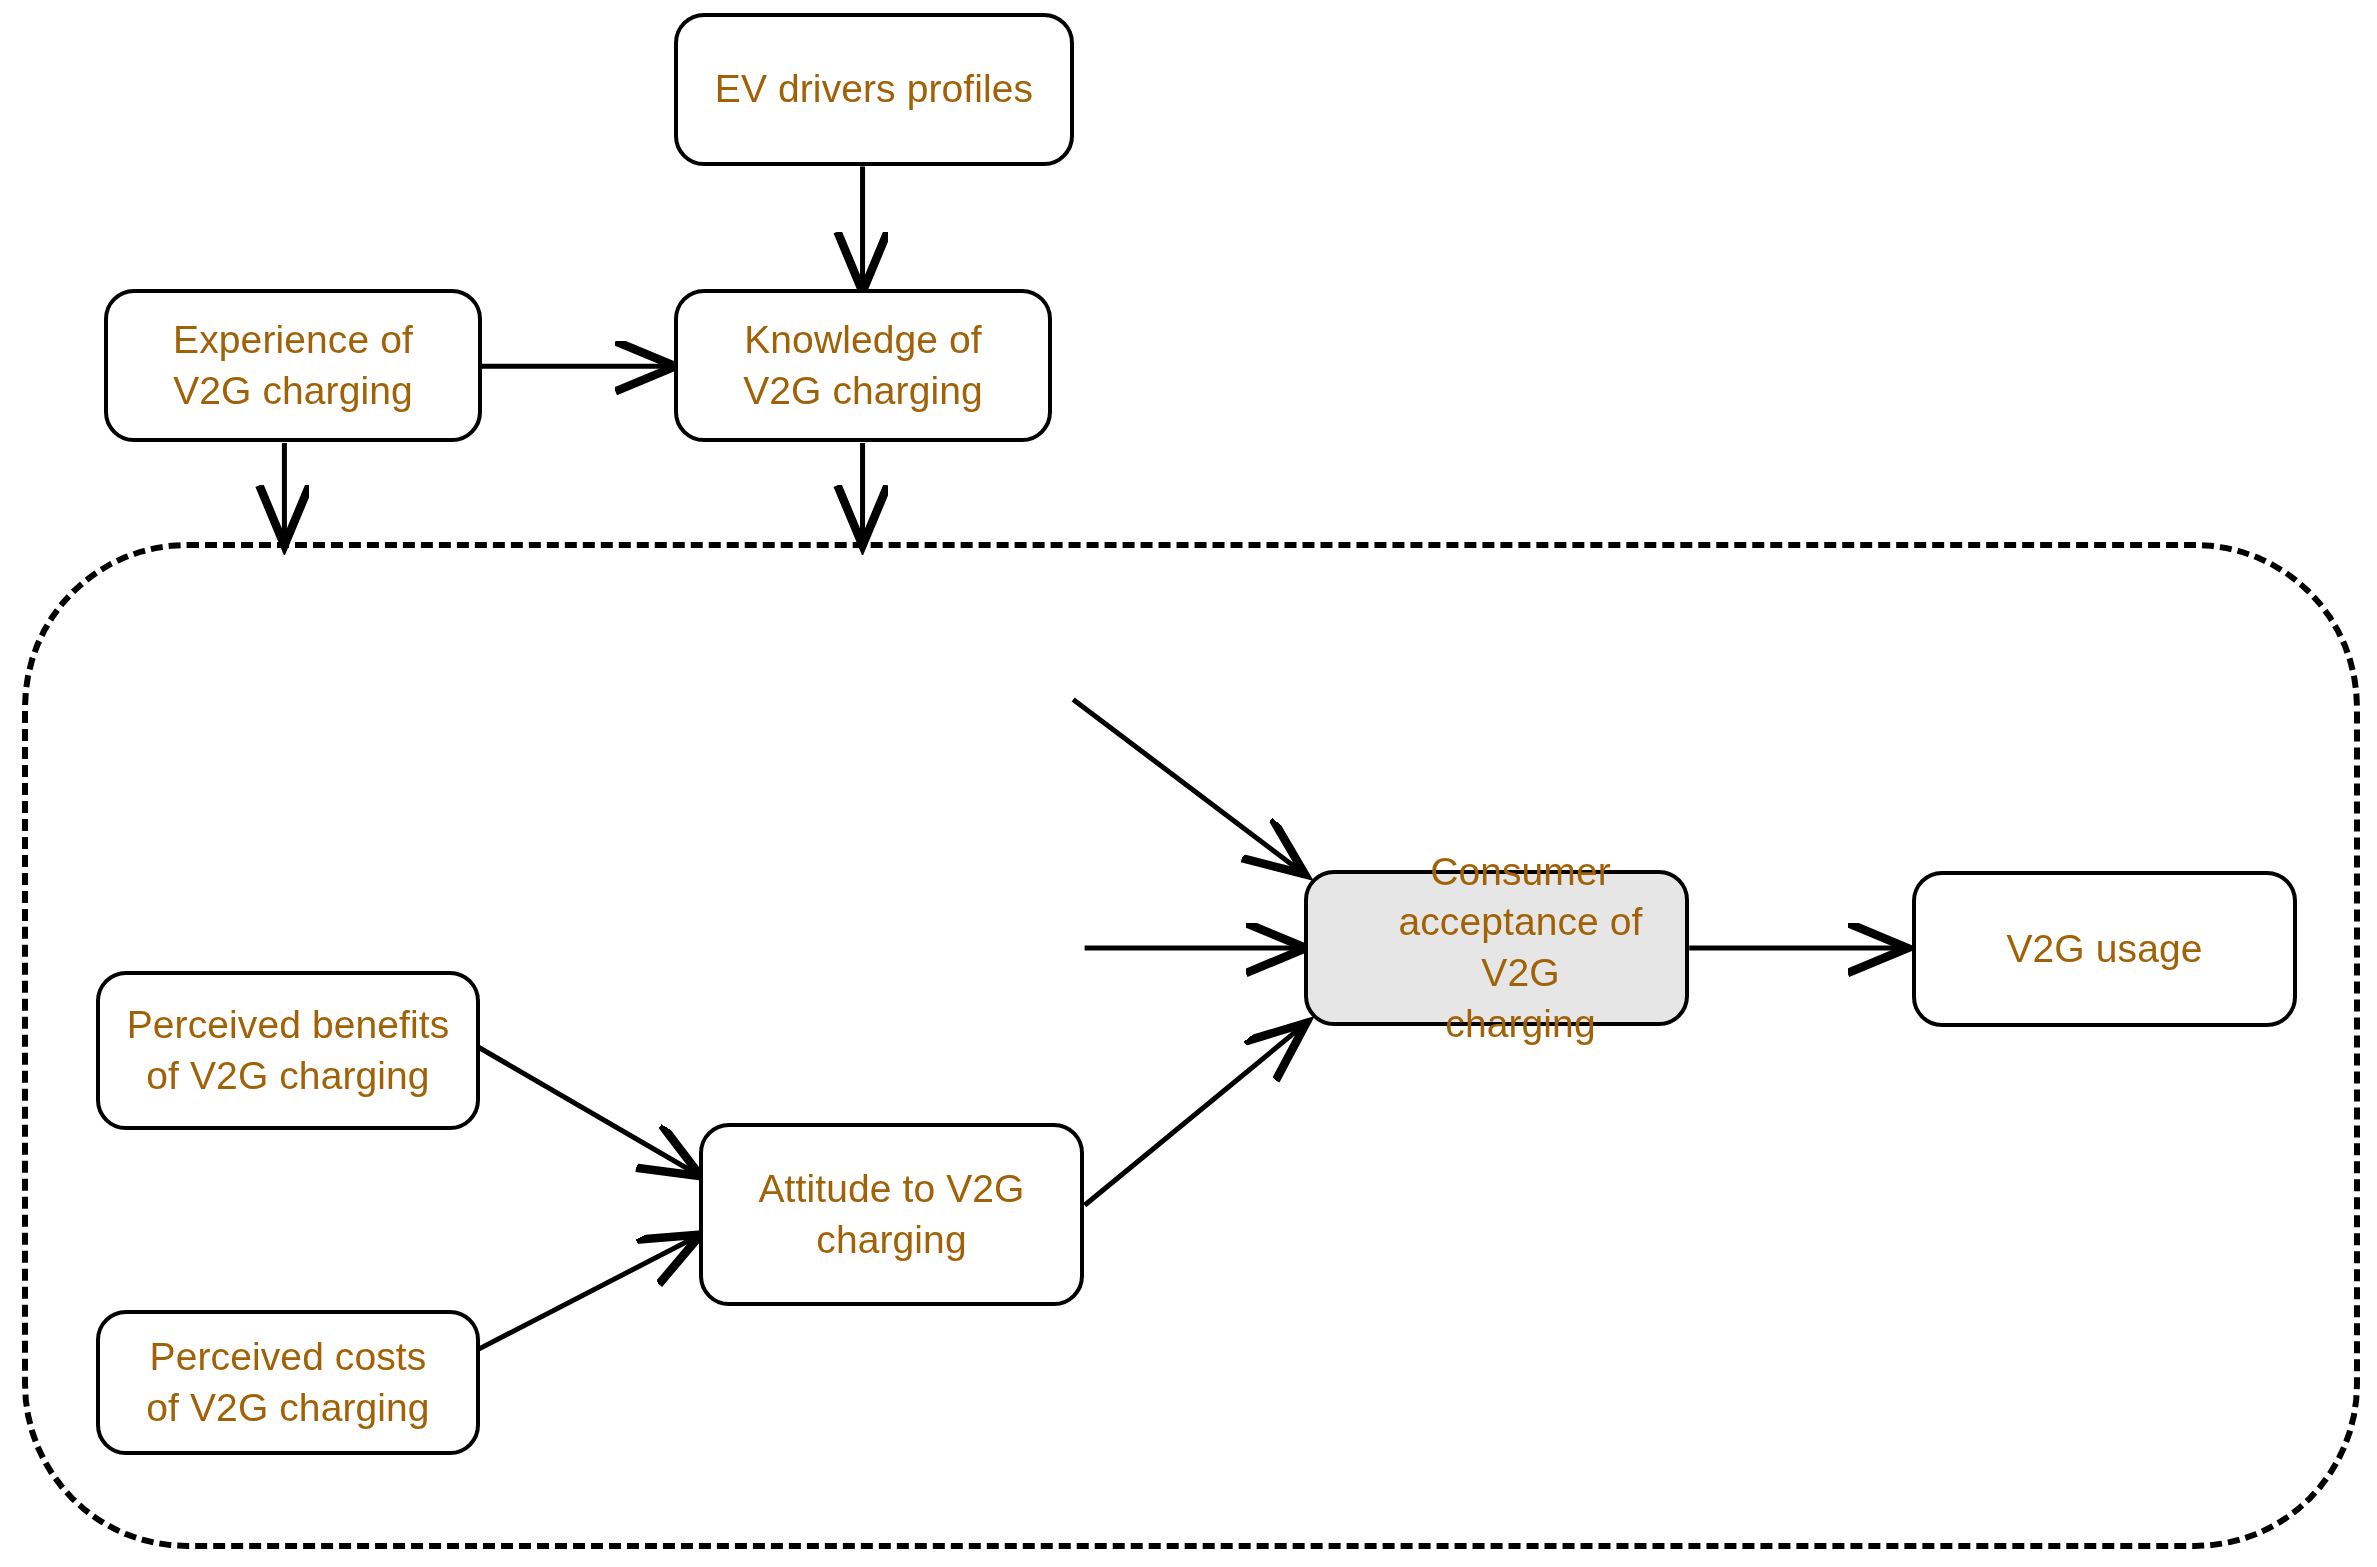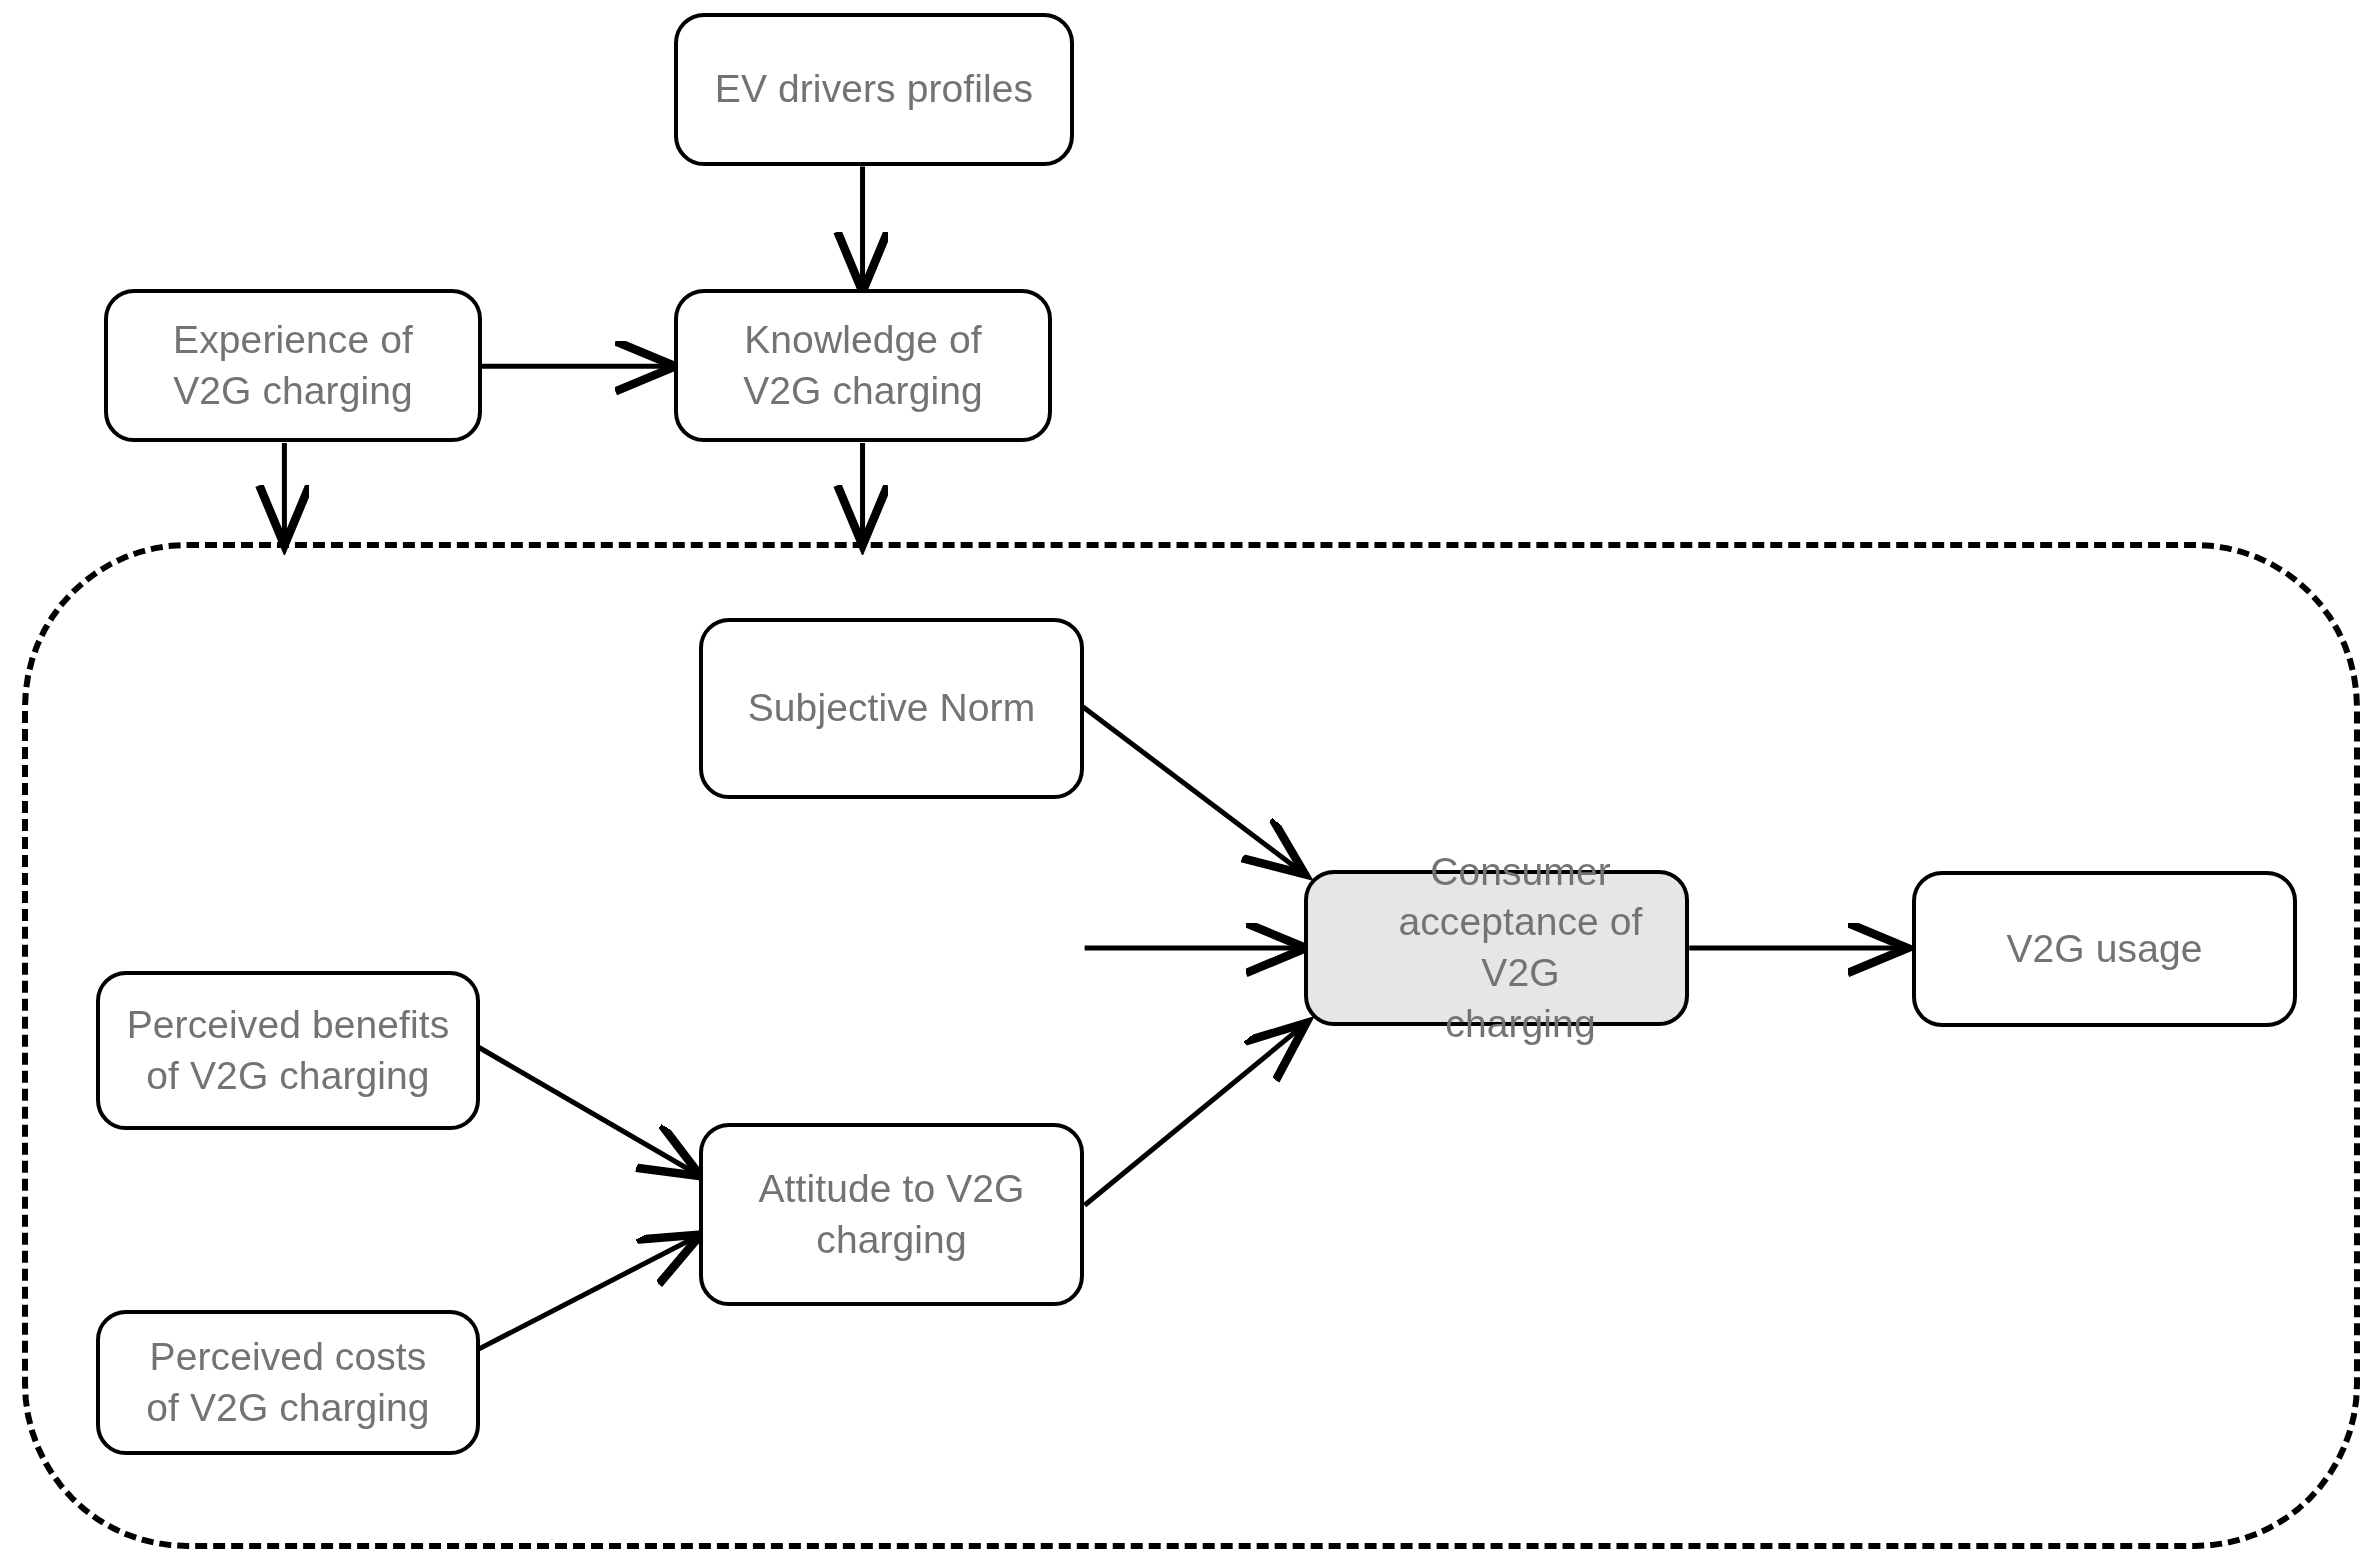--- a/index.html
+++ b/index.html
@@ -26,21 +26,21 @@
   .node {
     position: absolute;
     box-sizing: border-box;
     border: 4.3px solid #000000;
     border-radius: 30px;
     background: #ffffff;
     display: flex;
     align-items: center;
     justify-content: center;
     text-align: center;
-    color: #737373;
+    color: #a16207;
     font-size: 39px;
     line-height: 1.30;
     letter-spacing: 0.1px;
     white-space: pre-line;
     z-index: 3;
   }
   .node.highlight {
     background: #e6e6e6;
     padding-left: 48px;
   }
@@ -109,21 +109,20 @@
   </svg>
 
   <div class="node" style="left:674px; top:13px; width:400px; height:153px;">EV drivers profiles</div>
 
   <div class="node" style="left:97px; top:289px; width:378px; height:153px;margin-left:7px;">Experience of
 V2G charging</div>
 
   <div class="node" style="left:674px; top:289px; width:378px; height:153px;">Knowledge of
 V2G charging</div>
 
-  <div class="node" style="left:699px; top:618px; width:385px; height:181px;">Subjective Norm</div>
 
 
   <div class="node" style="left:96px; top:971px; width:384px; height:159px;">Perceived benefits
 of V2G charging</div>
 
   <div class="node" style="left:96px; top:1280px; width:384px; height:145px;margin-top:30px;">Perceived costs
 of V2G charging</div>
 
   <div class="node" style="left:699px; top:1123px; width:385px; height:183px;">Attitude to V2G
 charging</div>

